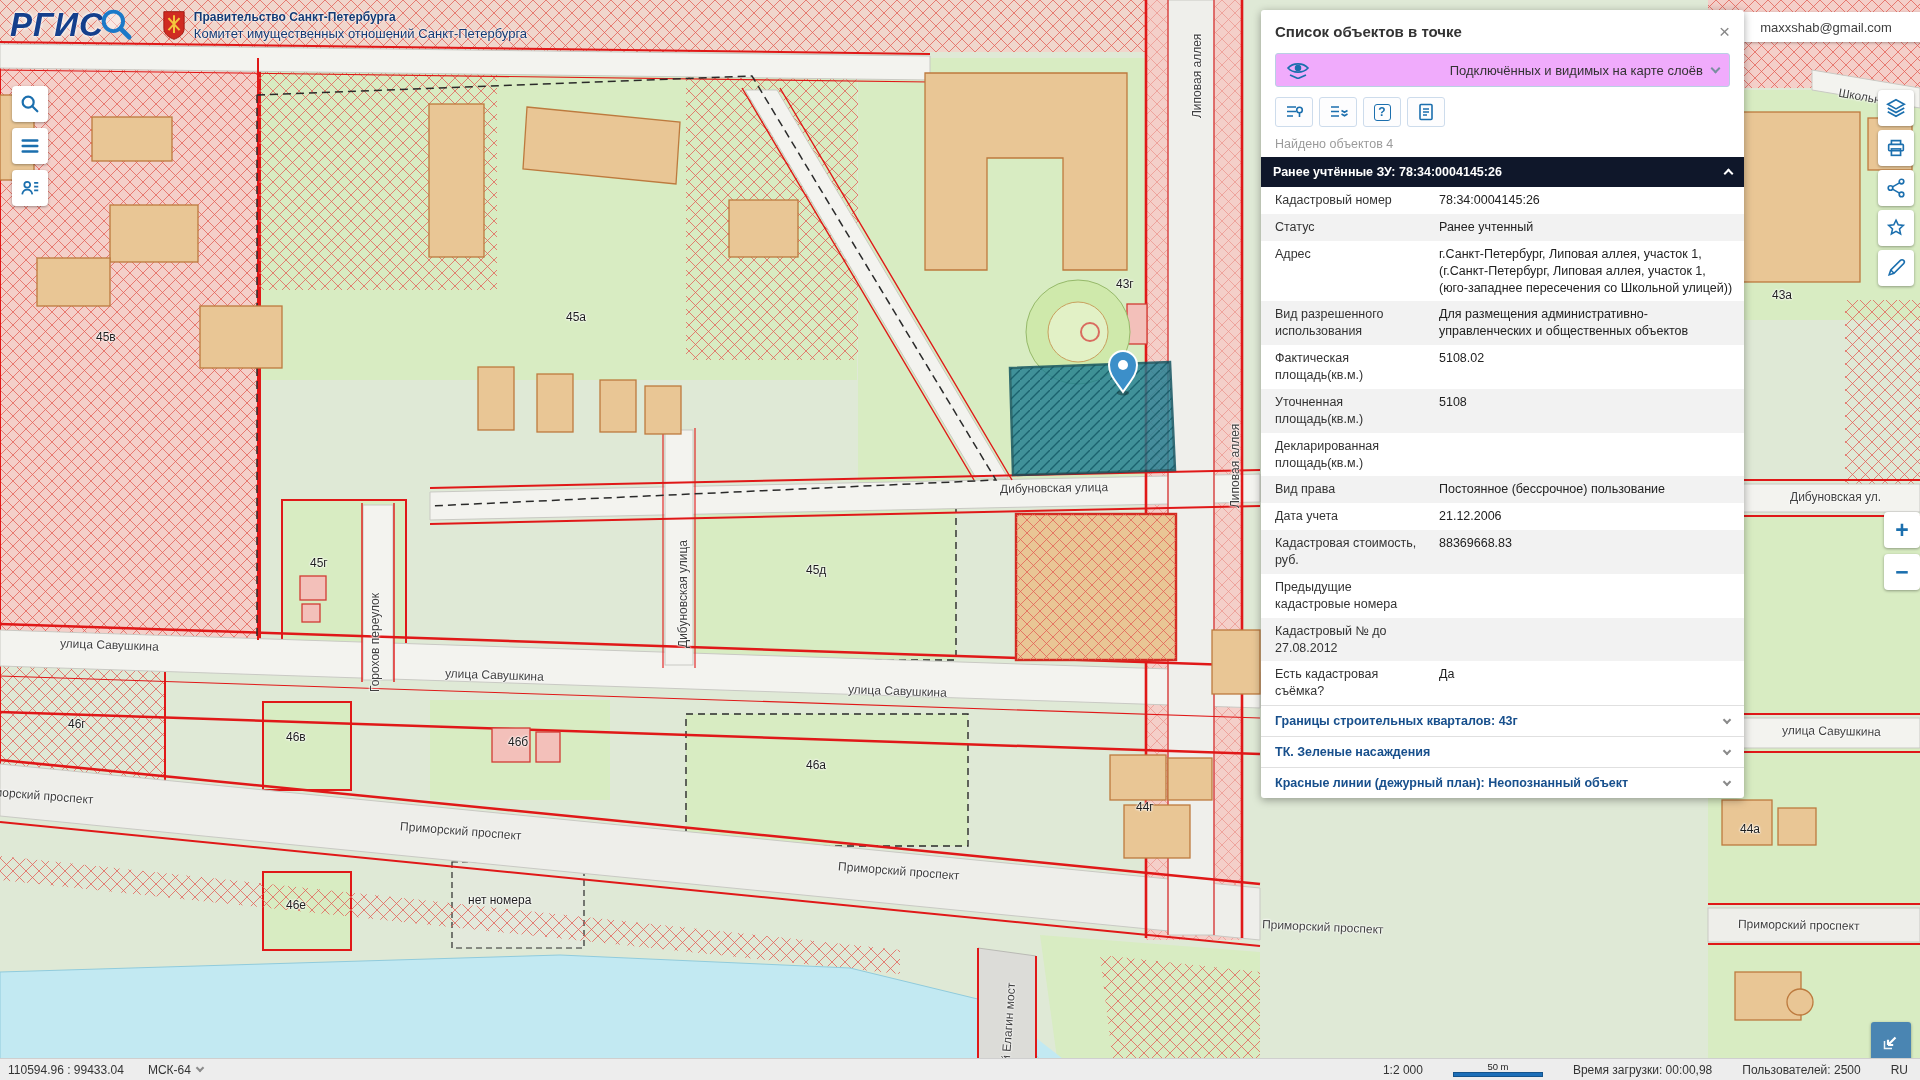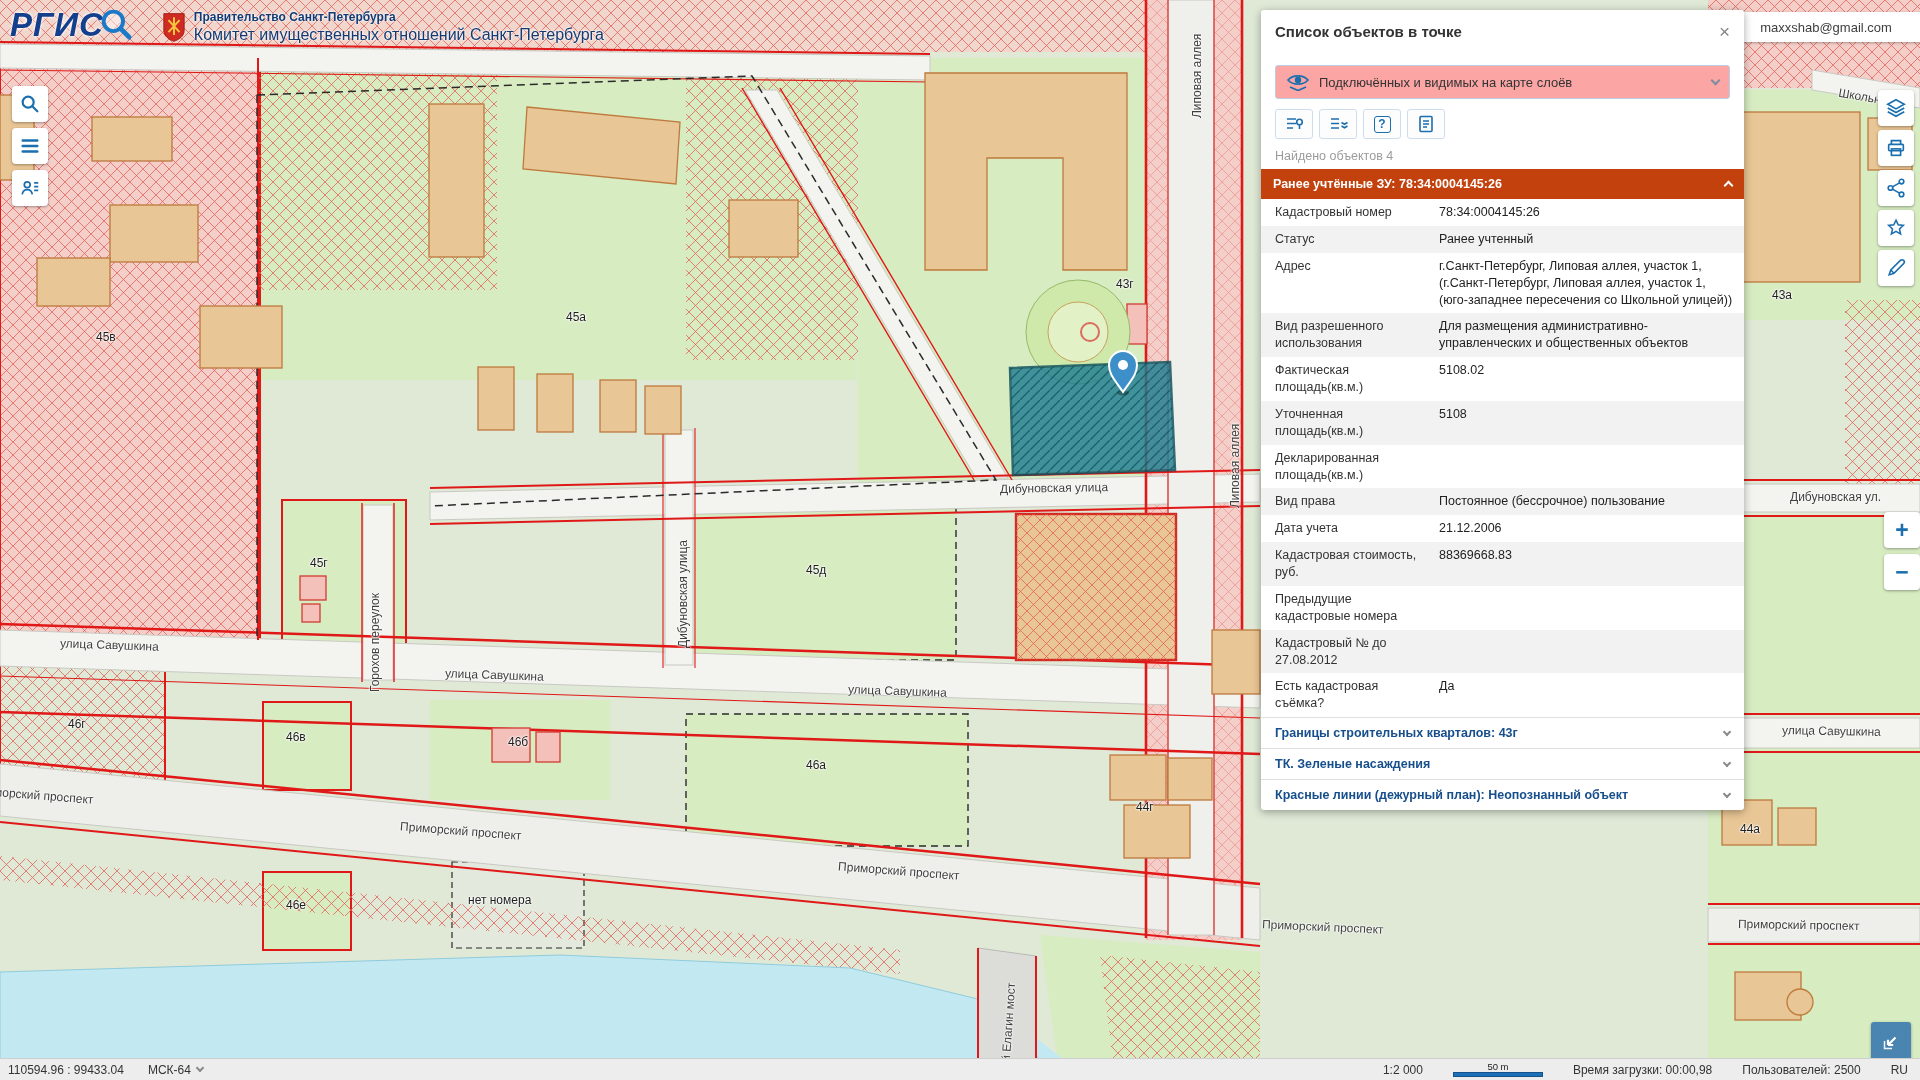--- a/index.html
+++ b/index.html
@@ -15,42 +15,42 @@
   .lbl-parcel { color:#1d1d1d; }
   .vert { transform-origin:0 0; transform:rotate(-90deg); }
   
   #hdr { position:absolute; left:10px; top:6px; z-index:10; display:flex; align-items:flex-start; }
   #logo { display:flex; align-items:center; }
   #logo .t { font-size:33px; font-weight:800; font-style:italic; color:#143f8c; letter-spacing:1px;
     text-shadow:0 0 3px #fff,0 0 4px #fff; }
   #gov { display:flex; align-items:center; margin-left:28px; margin-top:4px; }
   #gov .lines { margin-left:8px; color:#123a74; text-shadow:0 0 2px #fff,0 0 3px #fff; }
   #gov .l1 { font-size:12px; font-weight:700; }
-  #gov .l2 { font-size:16px; margin-top:2px; }
+  #gov .l2 { font-size:13px; margin-top:2px; }
   
   .btn-sq { position:absolute; width:36px; height:36px; background:#fff; border-radius:4px; z-index:10;
     box-shadow:0 1px 3px rgba(0,0,0,.35); display:flex; align-items:center; justify-content:center; cursor:pointer; }
   
   #email-pill { position:absolute; left:1716px; top:12px; width:220px; height:30px; background:#fff; border-radius:3px;
     box-shadow:0 1px 3px rgba(0,0,0,.3); display:flex; align-items:center; justify-content:center;
     font-size:13px; color:#404040; z-index:10; }
   
   #panel { position:absolute; left:1261px; top:10px; width:483px; background:#fff; border-radius:3px; z-index:20;
     box-shadow:0 2px 8px rgba(0,0,0,.35); font-size:12.5px; color:#333; }
   .ptitle { display:flex; justify-content:space-between; align-items:center; padding:12px 14px 8px;
     font-size:15px; font-weight:700; color:#333; }
   .pclose { font-size:19px; color:#888; cursor:pointer; font-weight:400; line-height:1; }
-  .pdrop { margin:16px 14px 10px; height:34px; border:1px solid #b9cfe4; border-radius:3px; display:flex;
-    align-items:center; gap:9px; padding:0 10px; font-size:13px; color:#333; cursor:pointer; background:#fca5a5; }
+  .pdrop { margin:4px 14px 10px; height:34px; border:1px solid #b9cfe4; border-radius:3px; display:flex;
+    align-items:center; gap:9px; padding:0 10px; font-size:13px; color:#333; cursor:pointer; background:#f0abfc;text-align:right; }
   .pdrop .grow { flex:1; }
   .ptools { display:flex; gap:6px; margin:0 14px 6px; }
   .ptool { width:38px; height:30px; border:1px solid #cddcec; border-radius:3px; display:flex; align-items:center;
     justify-content:center; background:#fdfdfe; cursor:pointer; color:#1b6fae; font-weight:700; }
   .pfound { margin:10px 14px 6px; color:#9b9b9b; font-size:12.5px; }
-  .pobj { display:flex; justify-content:space-between; align-items:center; background:#c2410c; color:#fff;
+  .pobj { display:flex; justify-content:space-between; align-items:center; background:#0f172a; color:#fff;
     font-weight:700; font-size:12.5px; padding:0 12px; height:30px; cursor:pointer; }
   .prow { display:flex; line-height:1.35; }
   .prow:nth-child(even) { background:#f2f2f2; }
   .prow .k { width:172px; flex:0 0 172px; padding:5px 6px 5px 14px; color:#333; }
   .prow .v { flex:1; padding:5px 8px 5px 6px; color:#222; }
   .psec { display:flex; justify-content:space-between; align-items:center; height:31px; border-top:1px solid #e0e0e0;
     padding:0 14px; color:#174f8c; font-weight:700; font-size:12.5px; cursor:pointer; }
   
   .chv { display:inline-block; width:7px; height:7px; border-right:2px solid #7a8ea0; border-bottom:2px solid #7a8ea0;
     transform:rotate(45deg); margin-top:-3px; }

